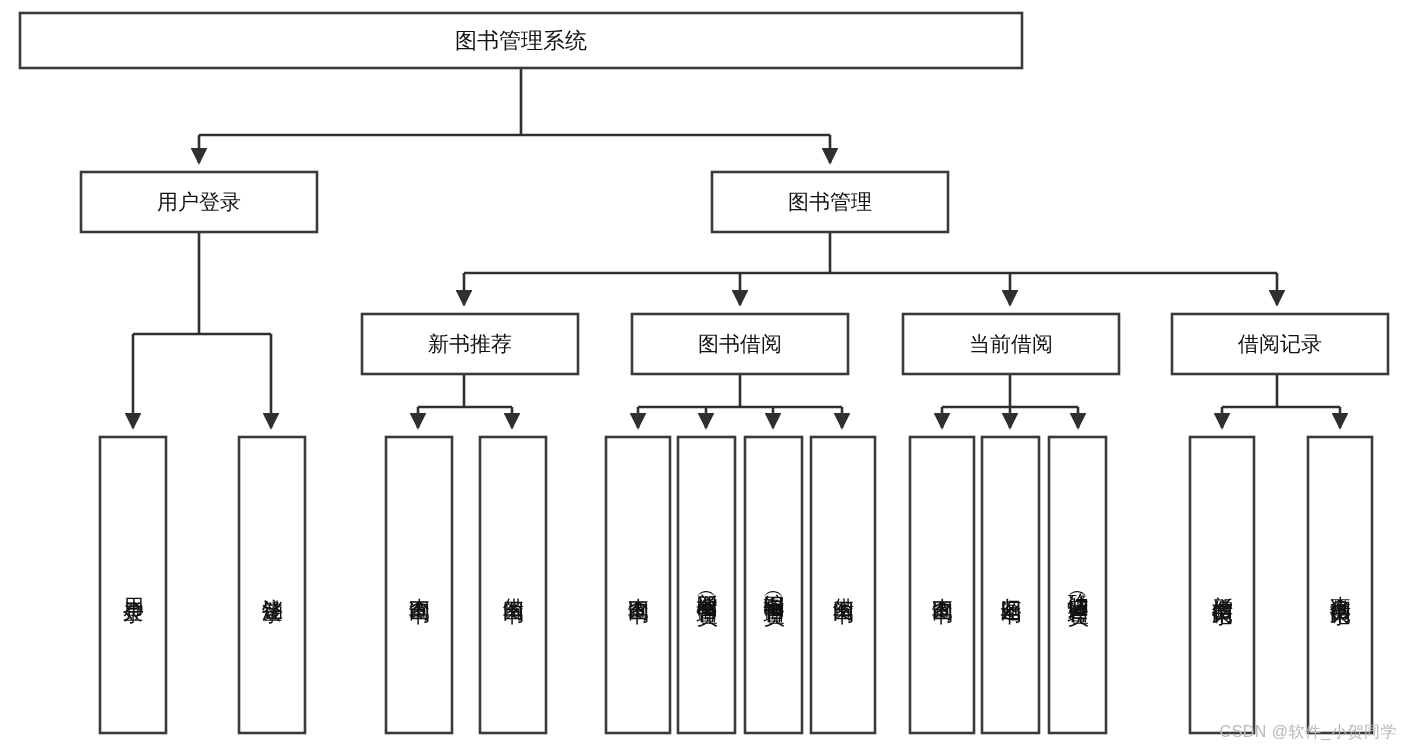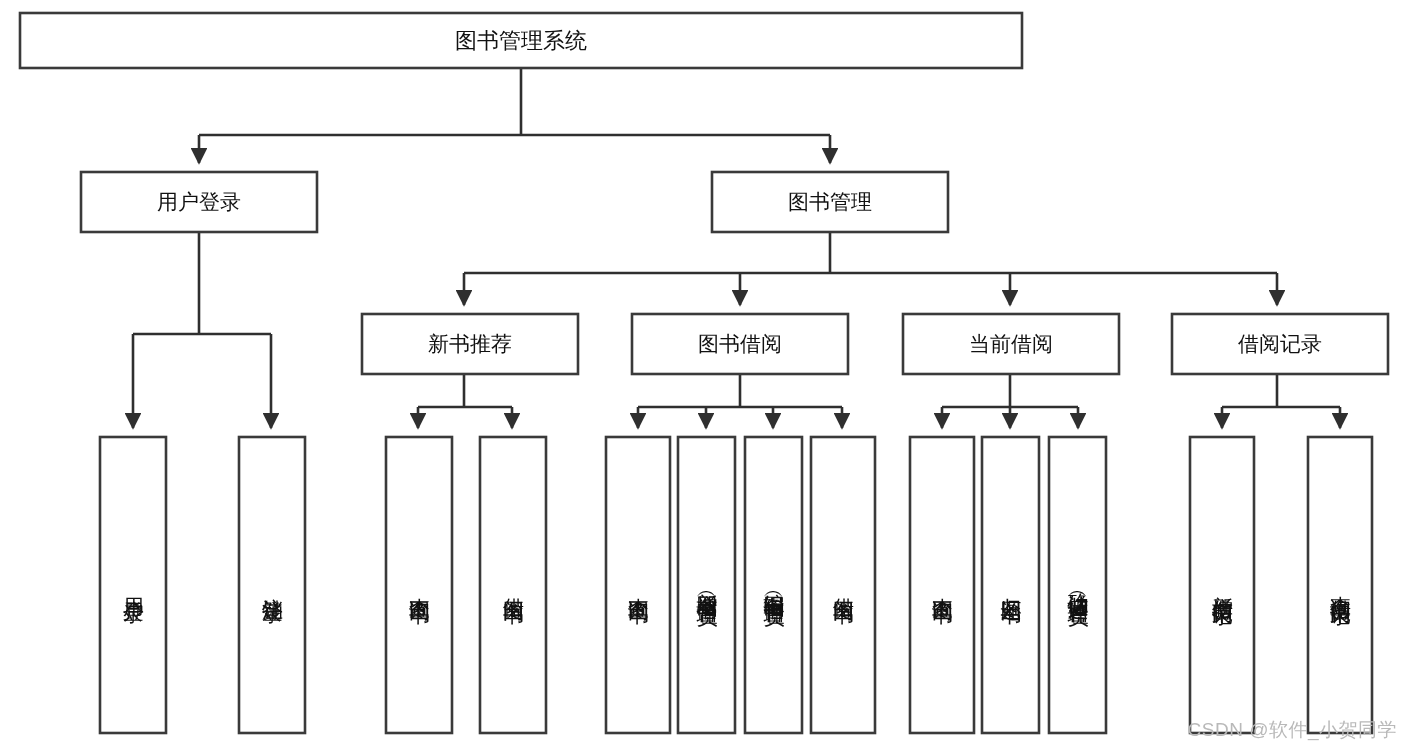--- a/index.html
+++ b/index.html
@@ -66,21 +66,21 @@
     letter-spacing: 2px;
     color: #111111;
     white-space: nowrap;
     pointer-events: none;
   }
   #watermark {
     position: absolute;
     right: 8px;
     bottom: 4px;
     font-family: "Liberation Sans", "DejaVu Sans", sans-serif;
-    font-size: 19px;
+    font-size: 16px;
     color: #b9b9b9;
     letter-spacing: 0.5px;
     user-select: none;
   }
 </style>
 </head>
 <body>
 
 <div id="stage">
 

